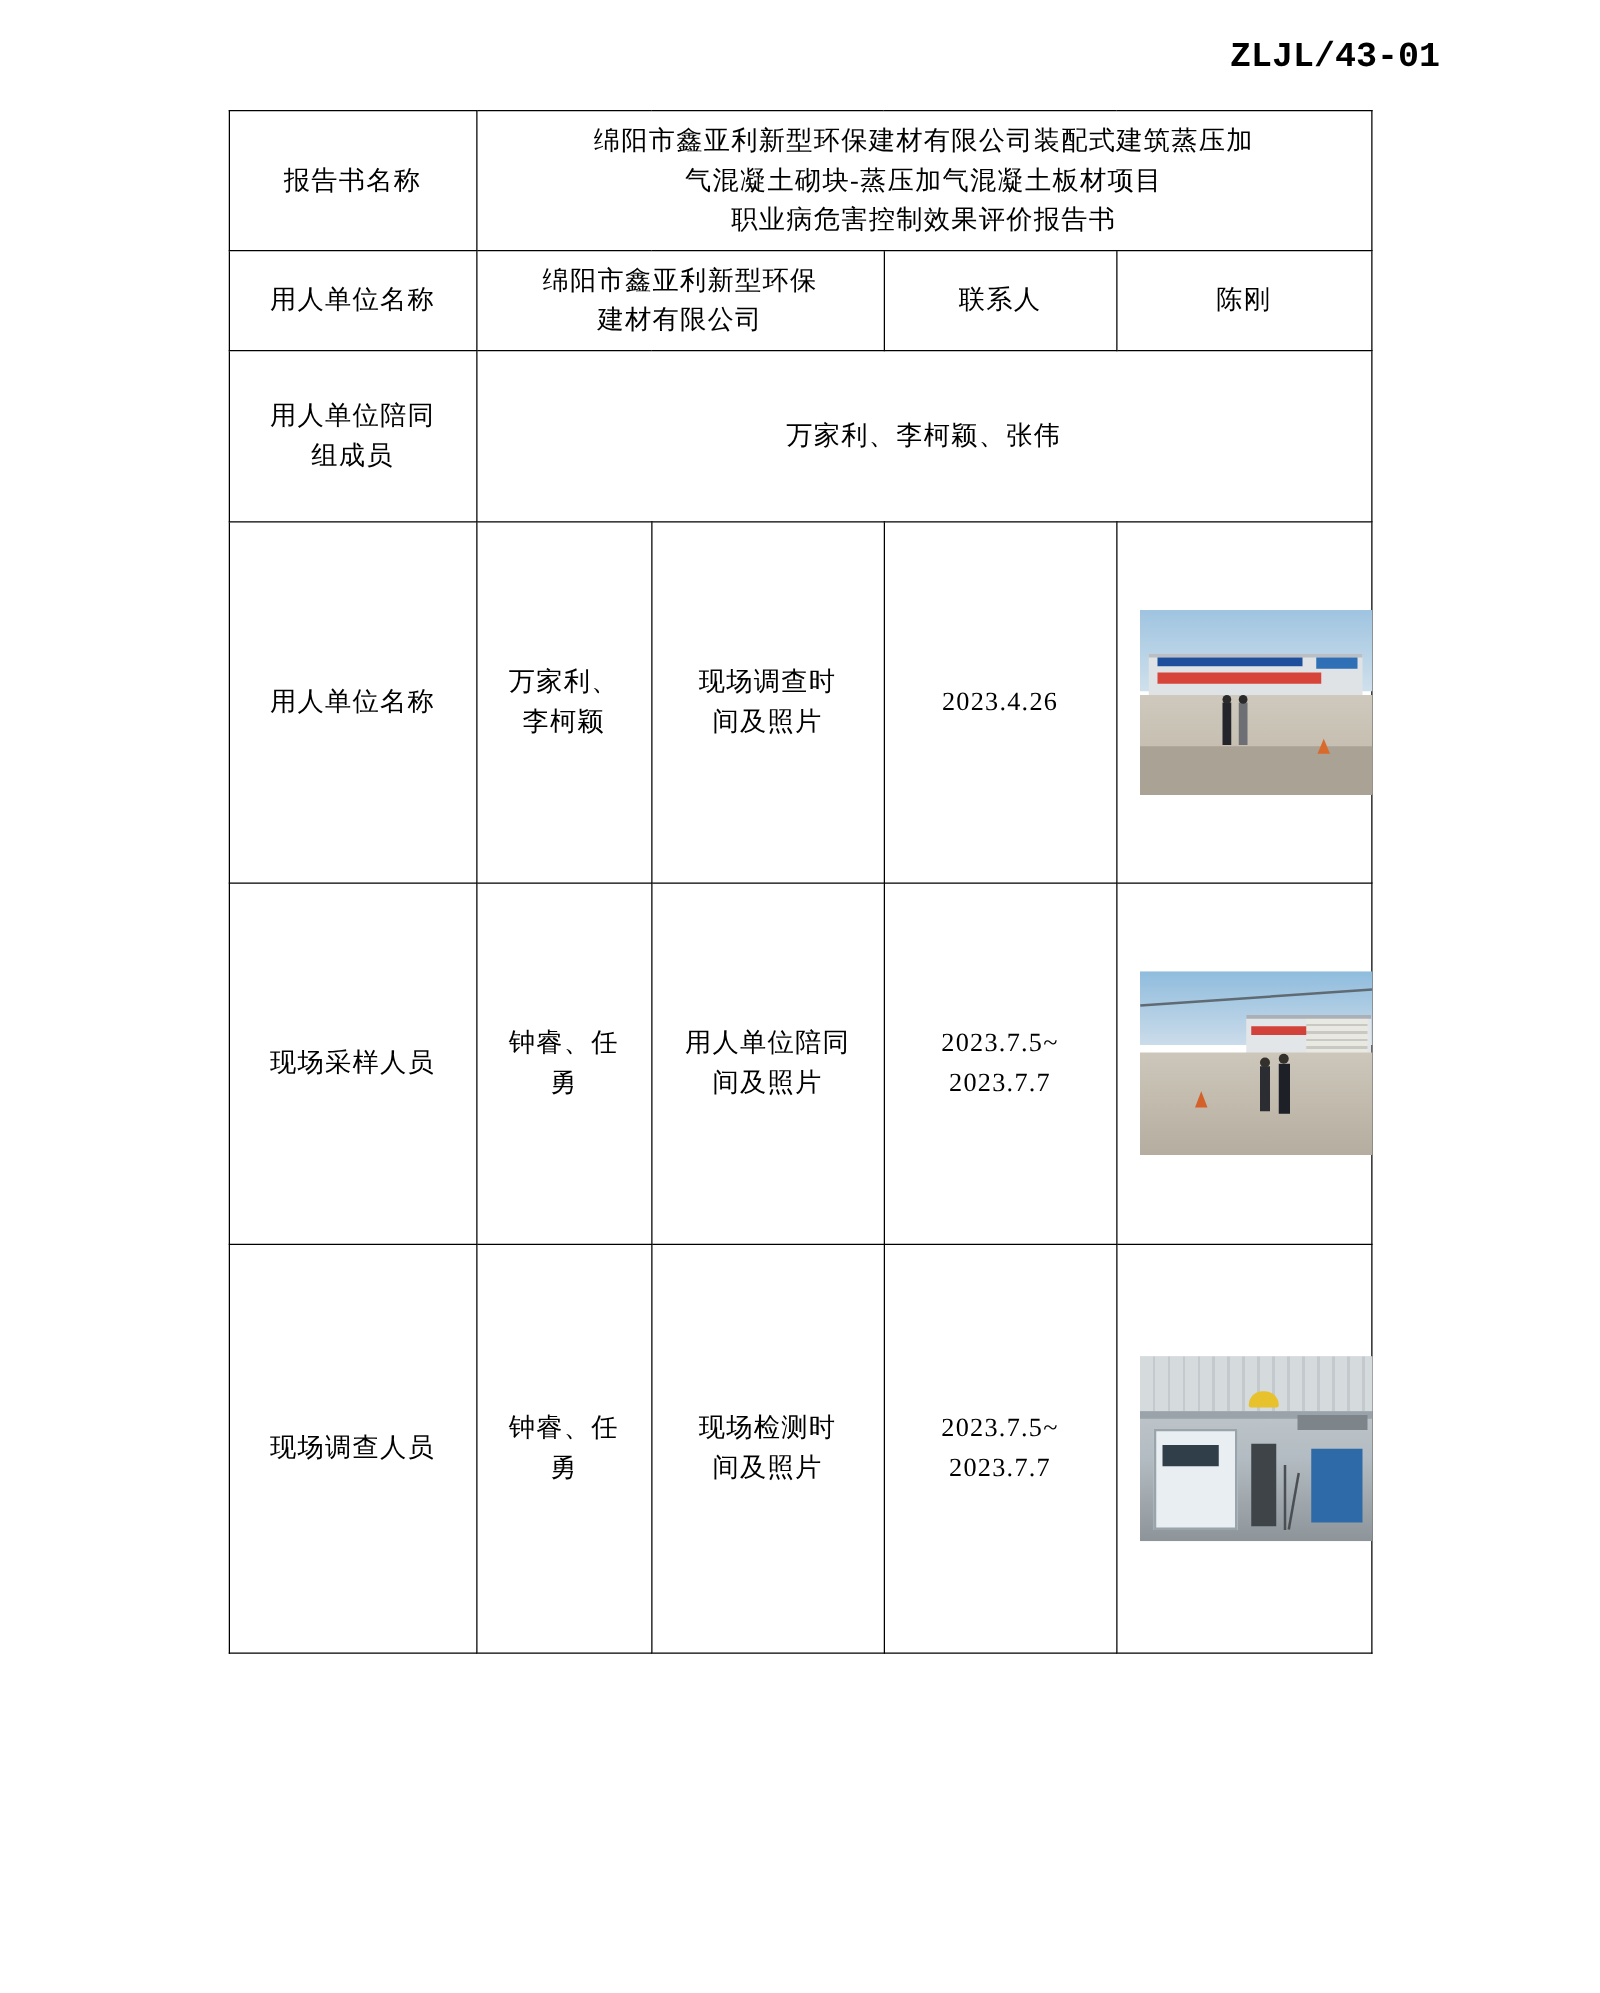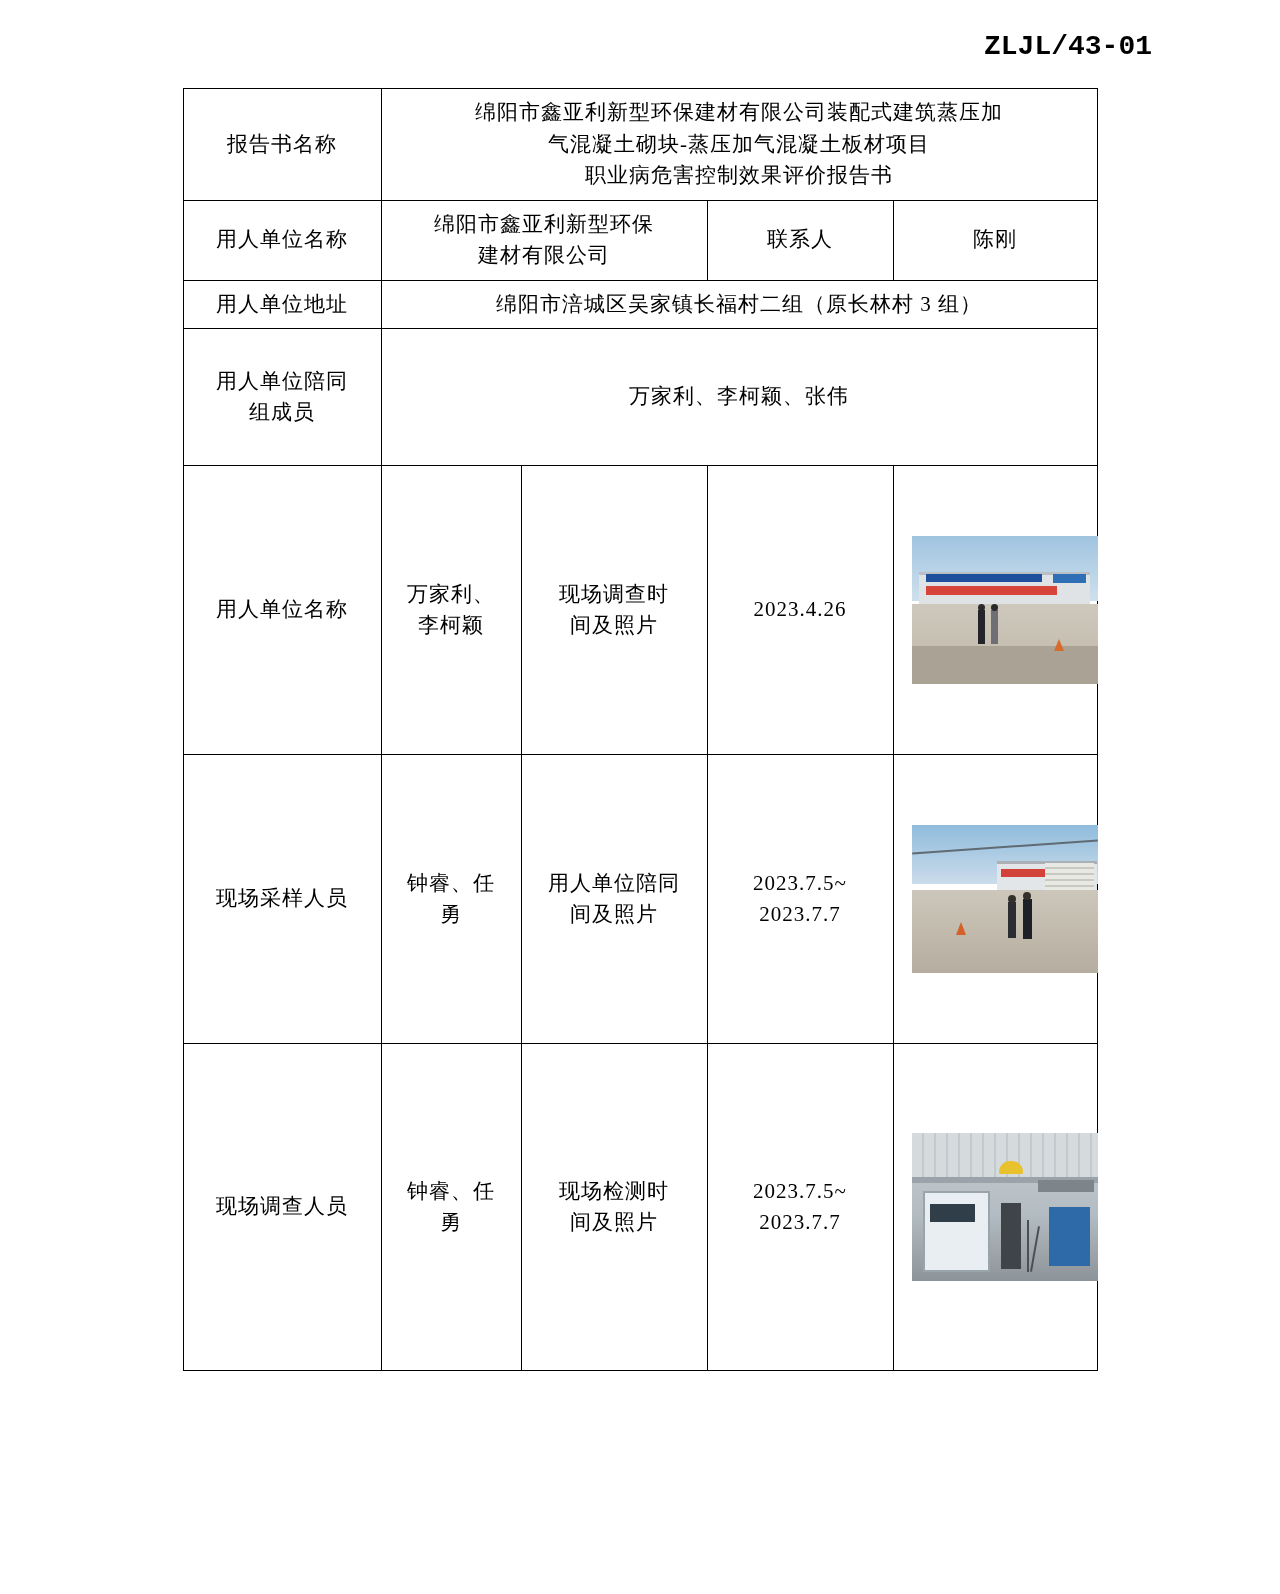--- a/index.html
+++ b/index.html
@@ -269,24 +269,20 @@
       <tr>
         <td class="label">用人单位名称</td>
         <td colspan="2" class="left-align cell-lines">
           <div>绵阳市鑫亚利新型环保</div>
           <div>建材有限公司</div>
         </td>
         <td class="label">联系人</td>
         <td>陈刚</td>
       </tr>
 
-      <tr>
-        <td class="label">用人单位地址</td>
-        <td colspan="4">绵阳市涪城区吴家镇长福村二组（原长林村 3 组）</td>
-      </tr>
 
       <tr>
         <td class="label cell-lines name-tall">
           <div>用人单位陪同</div>
           <div>组成员</div>
         </td>
         <td colspan="4">万家利、李柯颖、张伟</td>
       </tr>
 
       <tr class="row-photo">

